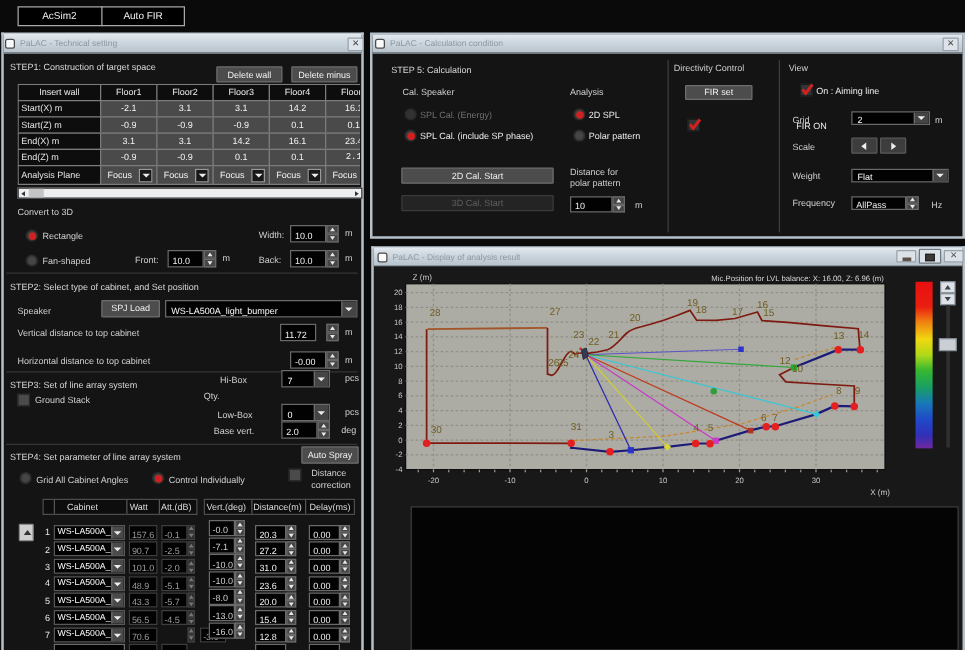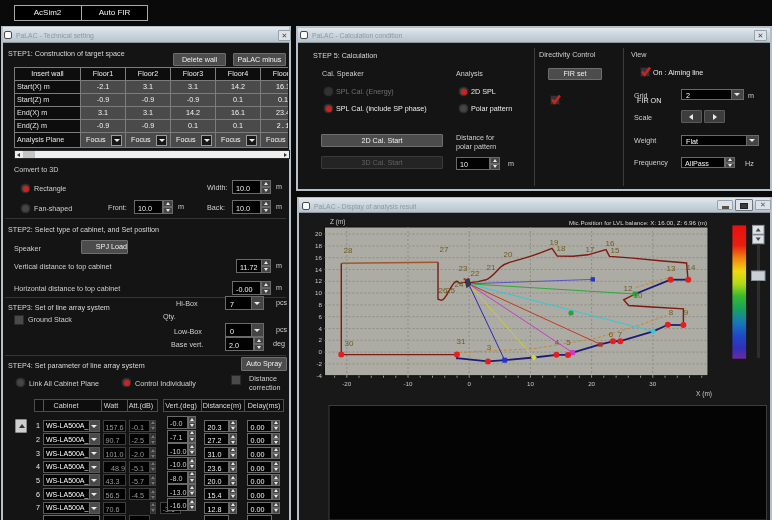--- a/index.html
+++ b/index.html
@@ -59,21 +59,21 @@
 <div class="abs" style="left:717px;top:200px;width:16px;height:10px;background:#dce2e8;border:1px solid #98a2aa;border-radius:1px;">
       <div class="abs" style="left:4px;top:5px;width:7px;height:2.5px;background:#5a5248;"></div>
     </div>
 <div class="abs" style="left:735px;top:199px;width:18px;height:12px;background:#dce2e8;border:1px solid #6e7880;border-radius:1px;">
       <div class="abs" style="left:4px;top:2.5px;width:8px;height:6px;background:#3a3a3a;border:1px solid #222;"></div>
     </div>
 <div class="abs" style="left:755px;top:200px;width:16px;height:10px;background:#dce2e8;border:1px solid #98a2aa;border-radius:1px;color:#555;font-size:7px;line-height:8px;text-align:center;">✕</div>
 
 <div class="step" style="left:8px;top:49px;">STEP1: Construction of target space</div>
 <div class="btn" style="left:173px;top:53px;width:53px;height:13px;line-height:11px;">Delete wall</div>
-<div class="btn" style="left:233px;top:53px;width:53px;height:13px;line-height:11px;">PaLAC minus</div>
+<div class="btn" style="left:233px;top:53px;width:53px;height:13px;line-height:11px;">Delete minus</div>
 <div class="abs" style="left:14px;top:67px;width:274px;height:81px;overflow:hidden;">
       <div class="cell" style="left:0px;top:0;width:67px;height:14px;background:#0d0d0d;color:#ededed;text-align:center;">Insert wall</div>
       <div class="cell" style="left:66px;top:0;width:46px;height:14px;background:#0d0d0d;color:#ededed;text-align:center;">Floor1</div>
       <div class="cell" style="left:111px;top:0;width:46px;height:14px;background:#0d0d0d;color:#ededed;text-align:center;">Floor2</div>
       <div class="cell" style="left:156px;top:0;width:46px;height:30px;background:#0d0d0d;color:#ededed;text-align:center;">Floor3</div>
       <div class="cell" style="left:201px;top:0;width:46px;height:27px;background:#0d0d0d;color:#ededed;text-align:center;">Floor4</div>
       <div class="cell" style="left:246px;top:0;width:46px;height:14px;background:#0d0d0d;color:#ededed;text-align:center;">Floor5</div>
       <div class="cell" style="left:0;top:13px;width:67px;height:14px;background:#0d0d0d;color:#e4e4e4;padding-left:2px;">Start(X) m</div>
       <div class="cell" style="left:66px;top:13px;width:46px;height:14px;background:#4a4a4a;color:#f4f4f4;text-align:center;">-2.1</div>
       <div class="cell" style="left:111px;top:13px;width:46px;height:14px;background:#4a4a4a;color:#f4f4f4;text-align:center;">3.1</div>
@@ -142,23 +142,24 @@
 <div class="lbl" style="left:207px;top:204px;">Back:</div>
 <div class="spinbox" style="left:232px;top:200px;width:29px;height:14px;color:#f2f2f2;padding:2.5px 0 0 3px;">10.0</div>
     <div class="sb" style="left:261px;top:200px;width:10px;height:7.0px;"></div>
     <div class="sb" style="left:261px;top:207.0px;width:10px;height:7.0px;"></div>
     <div class="tu" style="left:263.5px;top:202.0px;"></div>
     <div class="td2" style="left:263.5px;top:209.0px;"></div>
     <div class="lbl" style="left:276px;top:203px;">m</div>
 <div class="hline" style="left:5px;top:218px;width:281px;"></div>
 <div class="step" style="left:8px;top:225px;">STEP2: Select type of cabinet, and Set position</div>
 <div class="lbl" style="left:14px;top:245px;">Speaker</div>
-<div class="btn" style="left:81px;top:240px;width:47px;height:14px;line-height:12px;text-align:right;">SPJ Load</div>
+<div class="btn" style="left:81px;top:240px;width:47px;height:14px;line-height:12px;">SPJ Load</div>
+<div class="combo" style="left:132px;top:240px;width:154px;height:14px;padding:2.5px 0 0 4px;">WS-LA500A_light_bumper<div class="cbtn" style="width:12px;"></div><div class="tri-d" style="right:3.0px;top:4.5px;"></div></div>
 <div class="lbl" style="left:14px;top:263px;">Vertical distance to top cabinet</div>
-<div class="spinbox" style="left:236px;top:259px;width:29px;height:14px;color:#f2f2f2;padding:2.5px 0 0 3px;">11.72</div>
+<div class="spinbox" style="left:224px;top:259px;width:29px;height:14px;color:#f2f2f2;padding:2.5px 0 0 3px;">11.72</div>
     <div class="sb" style="left:261px;top:259px;width:10px;height:7.0px;"></div>
     <div class="sb" style="left:261px;top:266.0px;width:10px;height:7.0px;"></div>
     <div class="tu" style="left:263.5px;top:261.0px;"></div>
     <div class="td2" style="left:263.5px;top:268.0px;"></div>
     <div class="lbl" style="left:276px;top:262px;">m</div>
 <div class="lbl" style="left:14px;top:285px;">Horizontal distance to top cabinet</div>
 <div class="spinbox" style="left:232px;top:281px;width:29px;height:14px;color:#f2f2f2;padding:2.5px 0 0 3px;">-0.00</div>
     <div class="sb" style="left:261px;top:281px;width:10px;height:7.0px;"></div>
     <div class="sb" style="left:261px;top:288.0px;width:10px;height:7.0px;"></div>
     <div class="tu" style="left:263.5px;top:283.0px;"></div>
@@ -179,21 +180,21 @@
 <div class="spinbox" style="left:225px;top:337px;width:29px;height:14px;color:#f2f2f2;padding:2.5px 0 0 3px;">2.0</div>
     <div class="sb" style="left:254px;top:337px;width:10px;height:7.0px;"></div>
     <div class="sb" style="left:254px;top:344.0px;width:10px;height:7.0px;"></div>
     <div class="tu" style="left:256.5px;top:339.0px;"></div>
     <div class="td2" style="left:256.5px;top:346.0px;"></div>
     <div class="lbl" style="left:273px;top:340px;">deg</div>
 <div class="hline" style="left:5px;top:355px;width:281px;"></div>
 <div class="step" style="left:8px;top:361px;">STEP4: Set parameter of line array system</div>
 <div class="btn" style="left:241px;top:357px;width:46px;height:14px;line-height:12px;">Auto Spray</div>
 <div class="radio" style="left:16px;top:378px;"></div>
-<div class="lbl" style="left:29px;top:380px;">Link All Cabinet Plane</div>
+<div class="lbl" style="left:29px;top:380px;">Grid All Cabinet Angles</div>
 <div class="radio sel" style="left:122px;top:378px;"></div>
 <div class="lbl" style="left:135px;top:380px;">Control Individually</div>
 <div class="chk un" style="left:231px;top:375px;"></div>
 <div class="lbl" style="left:249px;top:375px;">Distance<br>correction</div>
 <div class="abs" style="left:34px;top:399px;width:124px;height:13px;background:#0d0d0d;border:1px solid #4c4c4c;"></div>
 <div class="abs" style="left:163px;top:399px;width:121px;height:13px;background:#0d0d0d;border:1px solid #4c4c4c;"></div>
 <div class="lbl" style="left:26px;top:402px;width:80px;text-align:center;color:#dcdcdc;">Cabinet</div>
 <div class="lbl" style="left:71px;top:402px;width:80px;text-align:center;color:#dcdcdc;">Watt</div>
 <div class="lbl" style="left:101px;top:402px;width:80px;text-align:center;color:#dcdcdc;">Att.(dB)</div>
 <div class="lbl" style="left:141px;top:402px;width:80px;text-align:center;color:#dcdcdc;">Vert.(deg)</div>
@@ -271,21 +272,21 @@
 <div class="sb" style="left:229px;top:453.0px;width:8px;height:6px;"></div>
 <div class="tu" style="left:230.5px;top:448.3px;"></div>
 <div class="td2" style="left:230.5px;top:454.3px;"></div>
 <div class="spinbox" style="left:246.5px;top:447.0px;width:25.5px;height:12px;color:#f2f2f2;padding:2px 0 0 3px;">0.00</div>
 <div class="sb" style="left:272px;top:447.0px;width:8px;height:6px;"></div>
 <div class="sb" style="left:272px;top:453.0px;width:8px;height:6px;"></div>
 <div class="tu" style="left:273.5px;top:448.3px;"></div>
 <div class="td2" style="left:273.5px;top:454.3px;"></div>
 <div class="lbl" style="left:28px;top:463.2px;width:12px;text-align:right;color:#e8e8e8;">4</div>
 <div class="combo" style="left:43px;top:460.7px;width:57px;height:12px;padding:1.5px 0 0 2px;font-size:7px;border-color:#585858;">WS-LA500A_l<div class="cbtn" style="width:10px;background:#4a4a4a;"></div><div class="tri-d" style="right:2px;top:4px;"></div></div>
-<div class="spinbox" style="left:102.5px;top:460.7px;width:23.5px;height:12px;color:#9b9b9b;padding:2px 0 0 2px;border-color:#3e3e3e;text-align:right;">48.9</div>
+<div class="spinbox" style="left:102.5px;top:460.7px;width:23.5px;height:12px;color:#9b9b9b;padding:2px 0 0 2px;border-color:#3e3e3e;">48.9</div>
 <div class="spinbox" style="left:128.5px;top:460.7px;width:21.5px;height:12px;color:#9b9b9b;padding:2px 0 0 2px;border-color:#3e3e3e;">-5.1</div>
 <div class="sb" style="left:150px;top:460.7px;width:6px;height:6px;background:#2e2e2e;border-color:#3e3e3e;"></div>
 <div class="sb" style="left:150px;top:466.7px;width:6px;height:6px;background:#2e2e2e;border-color:#3e3e3e;"></div>
 <div class="tu" style="left:151px;top:462.2px;border-bottom-color:#777;border-left-width:2px;border-right-width:2px;border-bottom-width:3px;"></div>
 <div class="td2" style="left:151px;top:468.2px;border-top-color:#777;border-left-width:2px;border-right-width:2px;border-top-width:3px;"></div>
 <div class="spinbox" style="left:167px;top:456.9px;width:21px;height:13px;color:#d0d0d0;padding:2.5px 0 0 2px;">-10.0</div>
 <div class="sb" style="left:188px;top:456.9px;width:8px;height:6.5px;"></div>
 <div class="sb" style="left:188px;top:463.4px;width:8px;height:6.5px;"></div>
 <div class="tu" style="left:189.5px;top:458.7px;"></div>
 <div class="td2" style="left:189.5px;top:465.09999999999997px;"></div>

